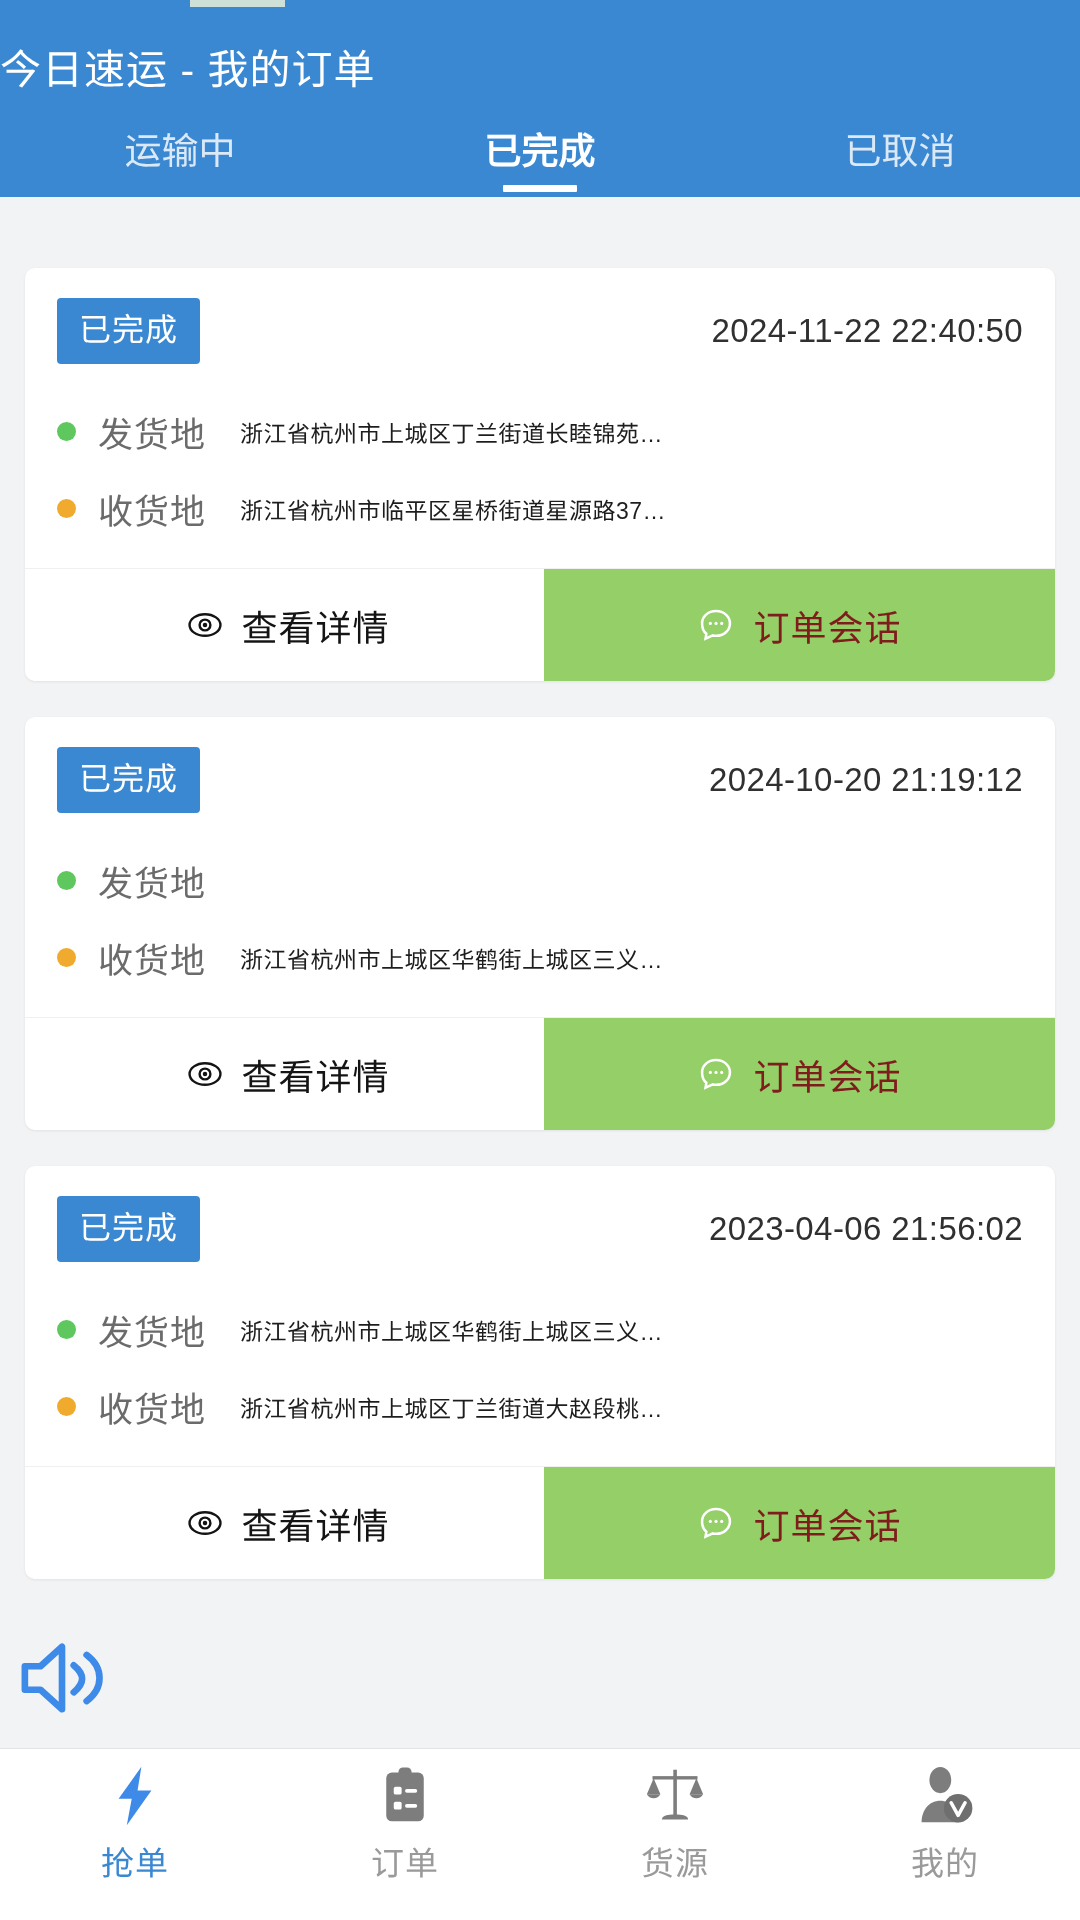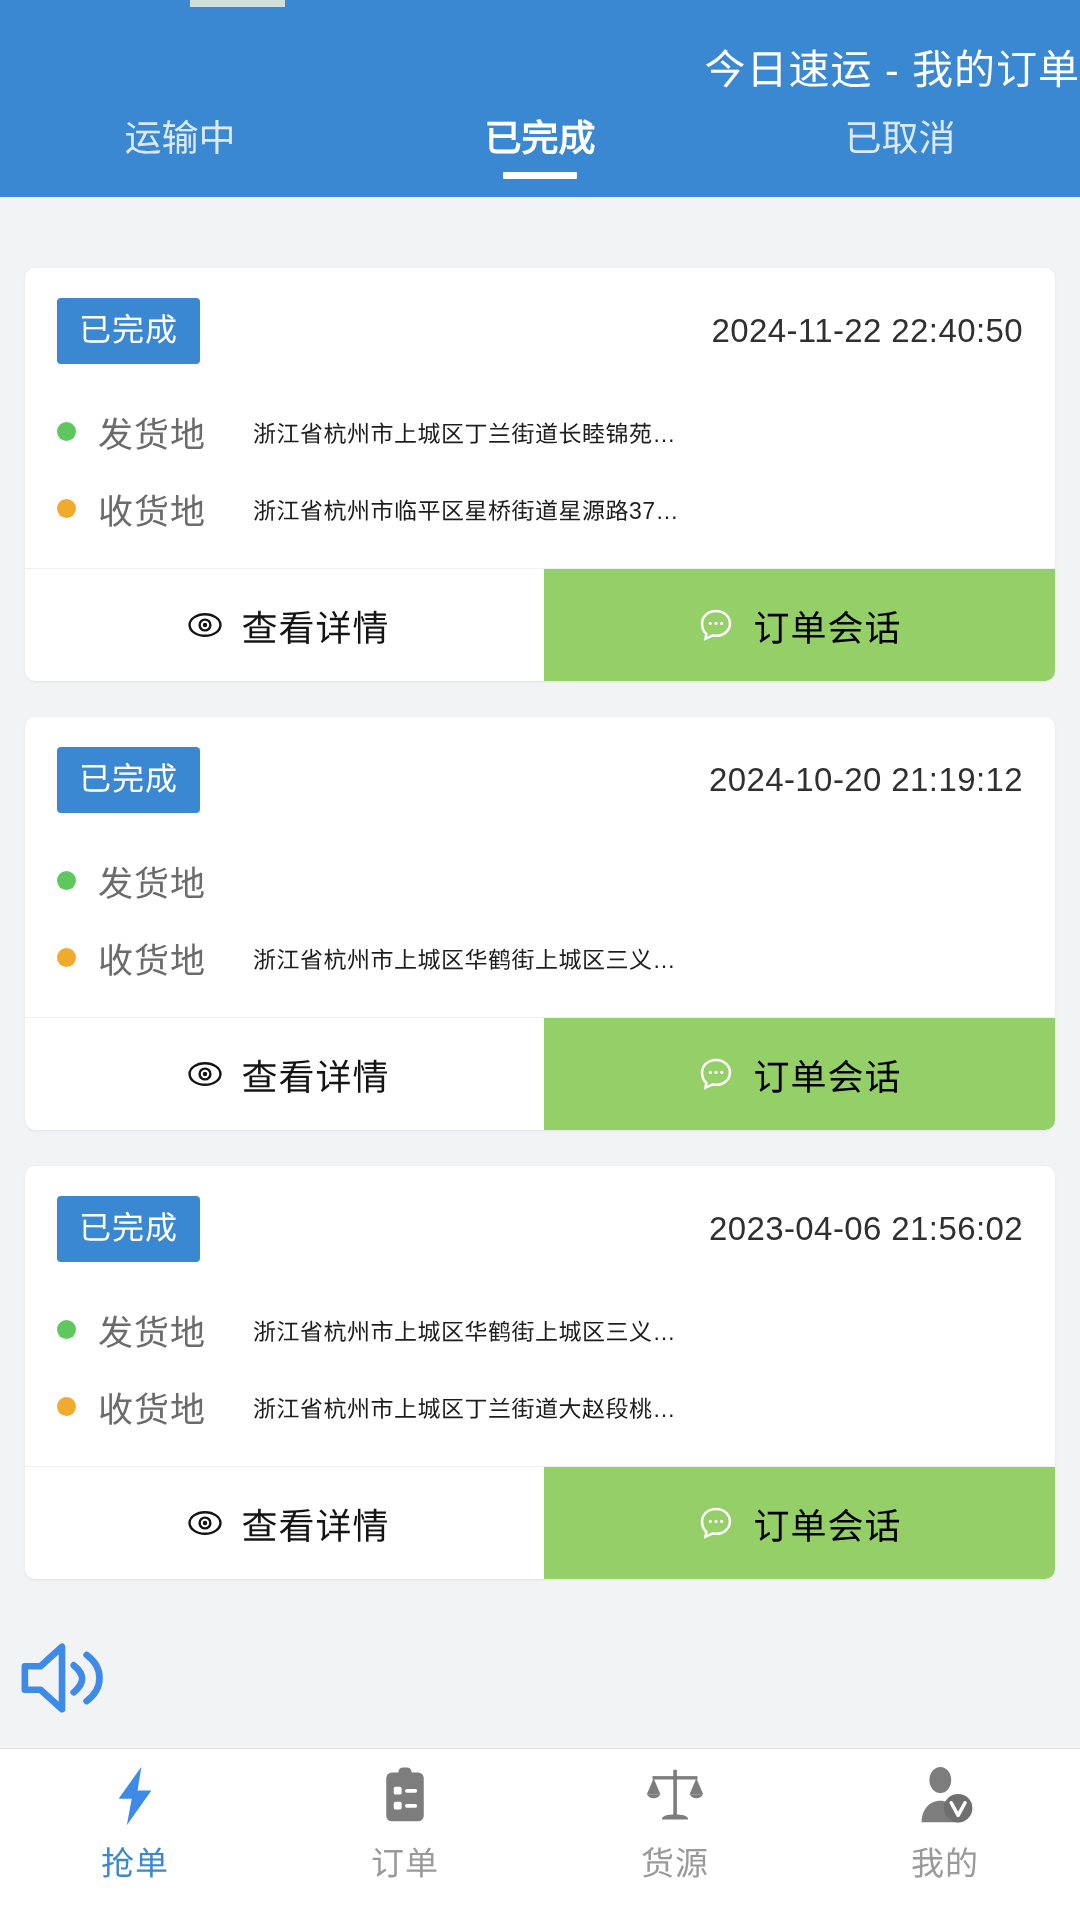--- a/index.html
+++ b/index.html
@@ -30,34 +30,34 @@
 
   
   .header {
     background: #3b88d2;
     padding-top: 28px;
     position: relative;
     z-index: 20;
   }
 
   .header-title {
-    text-align: right;
+    text-align: left;
     color: #ffffff;
     font-size: 41px;
     letter-spacing: 1px;
     line-height: 1;
     padding: 22px 0 0 0;
     font-weight: 400;
   }
 
   .tabbar {
     display: flex;
     align-items: flex-end;
     height: 106px;
-    padding-bottom: 16px;
+    padding-bottom: 3px;
   }
 
   .tab {
     flex: 1;
     text-align: center;
     position: relative;
     padding-bottom: 20px;
   }
 
   .tab-label {
@@ -150,21 +150,21 @@
     flex: none;
     margin-right: 22px;
   }
   .dot.origin { background: #5ec75e; }
   .dot.dest   { background: #f0ab2e; }
 
   .addr-label {
     color: #6b6b6b;
     font-size: 35px;
     flex: none;
-    margin-right: 47px;
+    margin-right: 34px;
     letter-spacing: 1px;
   }
 
   .addr-value {
     color: #1d1d1d;
     font-size: 23px;
     letter-spacing: 0.5px;
     white-space: nowrap;
     overflow: hidden;
     text-align: right;
@@ -186,21 +186,21 @@
     letter-spacing: 1px;
   }
 
   .action-btn.detail {
     background: #ffffff;
     color: #141414;
   }
 
   .action-btn.chat {
     background: #94cf68;
-    color: #000000;
+    color: #7f1d1d;
   }
 
   .action-btn svg { margin-right: 18px; flex: none; }
 
   
   .speaker-float {
     position: absolute;
     left: 14px;
     bottom: 195px;
     z-index: 30;

